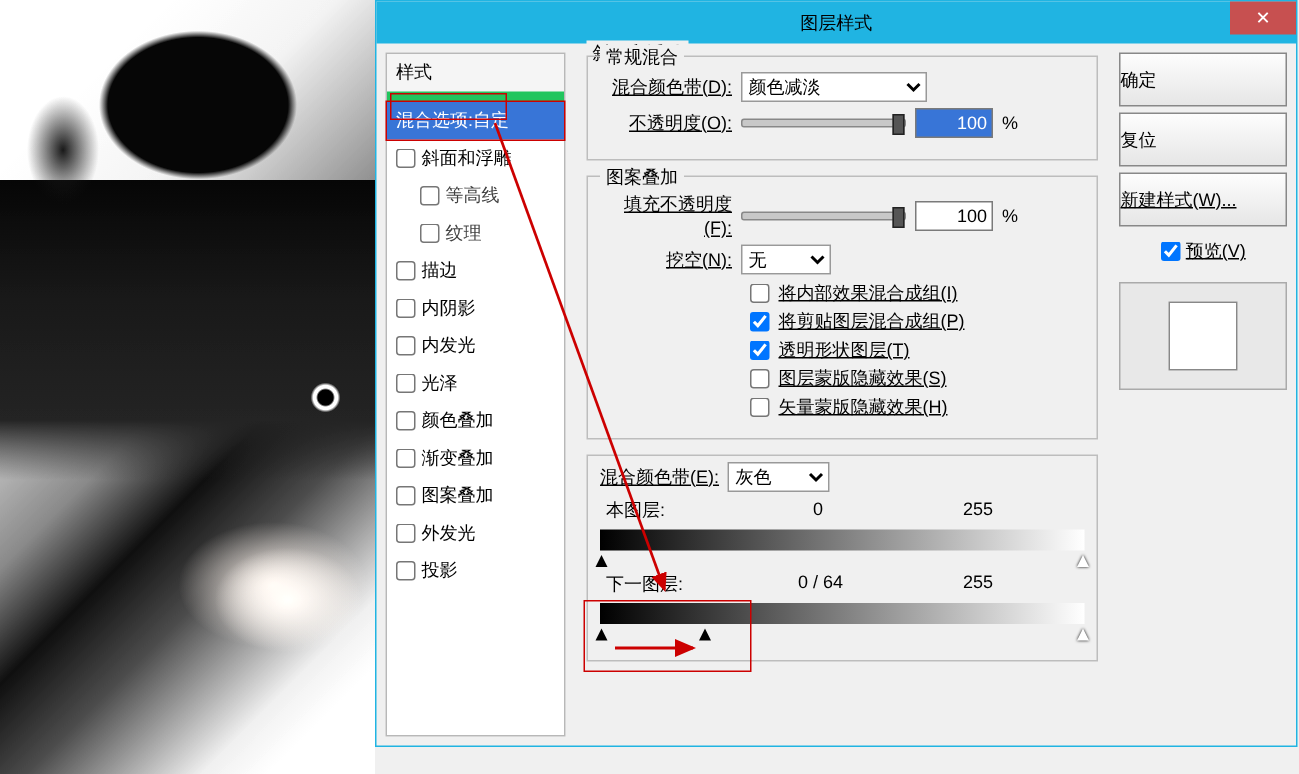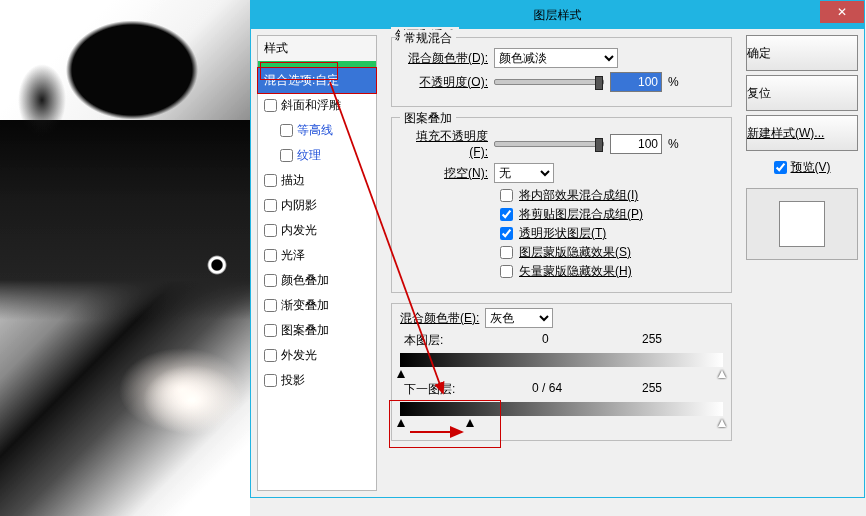--- a/index.html
+++ b/index.html
@@ -10,21 +10,21 @@
 .titlebar{height:28px;background:#20b4e2;display:flex;align-items:center;justify-content:center;position:relative}
 .titlebar-text{color:#000;text-align:center}
 .close-btn{position:absolute;right:0;top:0;width:44px;height:22px;background:#c75050;color:#fff;display:flex;align-items:center;justify-content:center;font-size:13px}
 .content{display:flex;height:calc(100% - 28px);padding:6px;gap:6px}
 .styles-panel{width:120px;border:1px solid #b8b8b8;background:#fff}
 .styles-header{padding:4px 6px;background:#f5f5f5;border-bottom:7px solid #22c55e}
 .style-item{padding:4px 6px;display:flex;align-items:center;gap:4px;cursor:default}
 .style-item.selected{background:#3875d7;color:#fff;outline:1px solid #c00}
 .style-item.sub{padding-left:22px}
 .style-item input[type=checkbox]{margin:0}
-.style-item .blue{color:#1d4ed8}
+.style-item .blue{color:#404040}
 .center{flex:1;display:flex;flex-direction:column;gap:6px}
 .fieldset{border:1px solid #bdbdbd;padding:6px 8px 10px;position:relative}
 .fieldset>.legend{position:absolute;top:-8px;left:8px;background:#f0f0f0;padding:0 4px}
 .fieldset.top>.legend-top{position:absolute;top:-8px;left:8px;background:#f0f0f0;padding:0 4px}
 .row{display:flex;align-items:center;gap:6px;margin:4px 0}
 .row .lbl{width:88px;text-align:right}
 select{height:20px;font-size:12px;border:1px solid #999;background:#fff}
 .slider-track{height:6px;background:#c8c8c8;border:1px solid #888;border-radius:2px;position:relative}
 .slider-thumb{position:absolute;top:-4px;width:8px;height:14px;background:#555;border:1px solid #222}
 .numbox{width:52px;height:20px;border:1px solid #7a7a7a;padding:0 3px;text-align:right;background:#fff}

